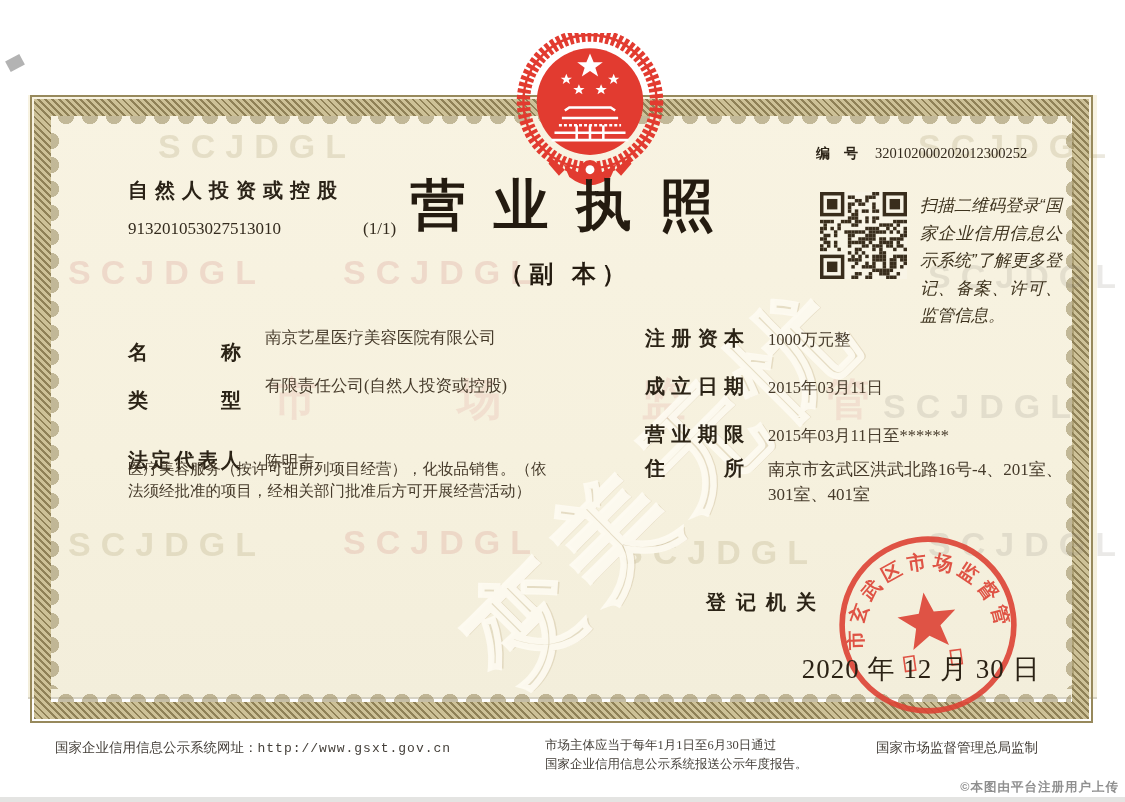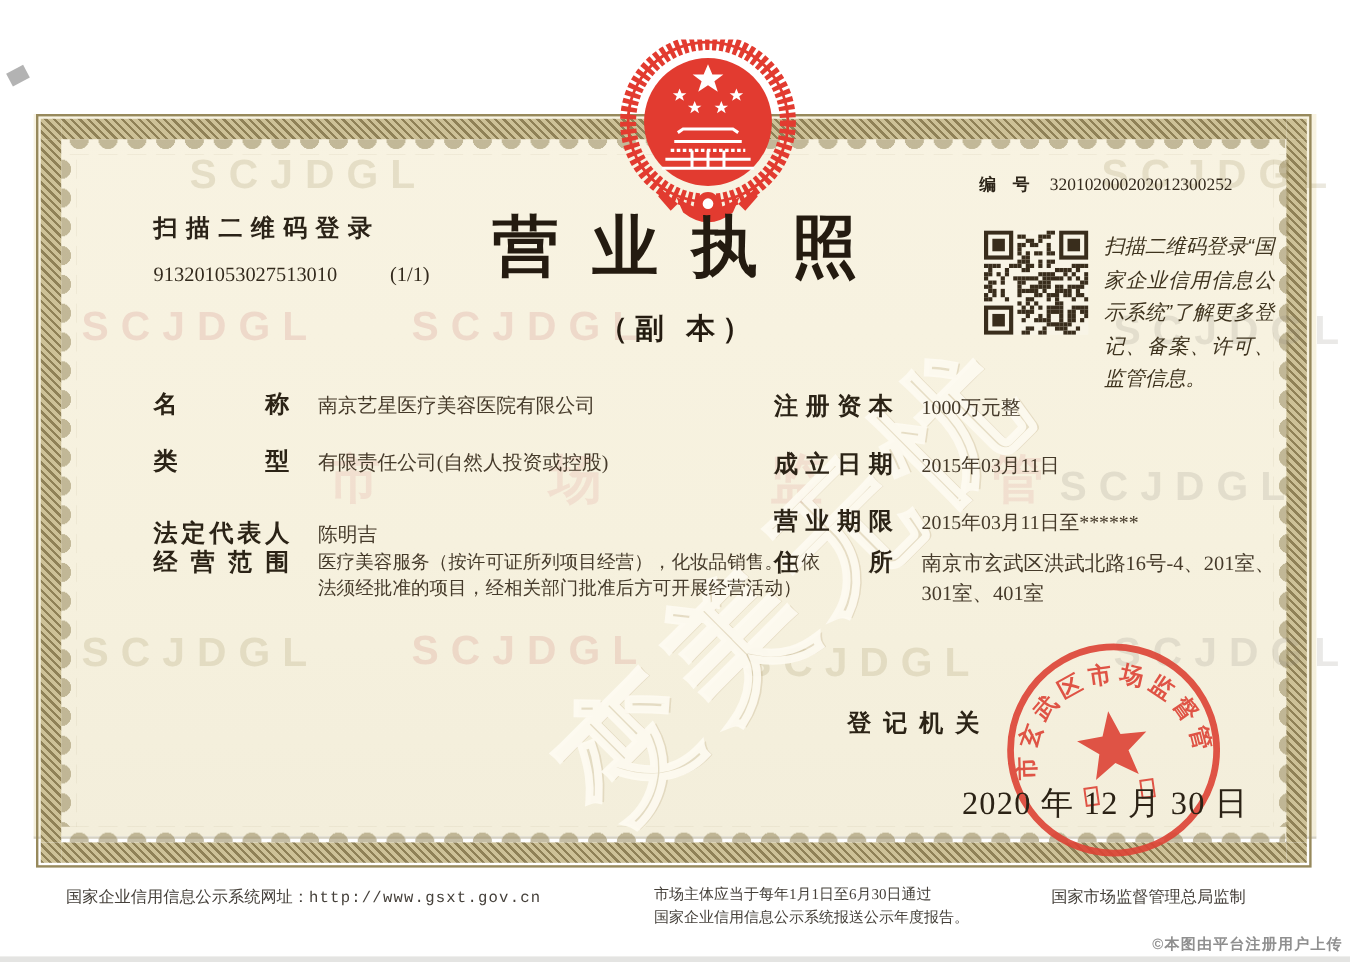--- a/index.html
+++ b/index.html
@@ -51,37 +51,37 @@
   
   .emblem { position:absolute; left:488px; top:-62px; width:148px; height:158px; }
 
   .serial-row { position:absolute; left:788px; top:50px; display:flex; gap:12px; align-items:baseline; }
   .serial-label { font-weight:bold; font-size:14px; letter-spacing:5px; color:#2c2418; }
   .serial-value { font-family:"Liberation Serif", serif; font-size:14.5px; color:#33291c; }
 
   .ucc { position:absolute; left:100px; top:82px; }
   .ucc-label { font-weight:bold; font-size:20px; letter-spacing:7px; color:#2a2217; }
   .ucc-code-row { margin-top:15px; font-family:"Liberation Serif", serif; font-size:17px; color:#332a1d; display:flex; }
-  .ucc-page { margin-left:44px; }
+  .ucc-page { margin-left:82px; }
 
   .doc-title { position:absolute; left:0; right:0; top:74px; text-align:center;
     font-size:55px; font-weight:900; letter-spacing:28px; text-indent:28px;
     color:#241b10; font-family:"Liberation Sans", sans-serif; }
   .doc-subtitle { position:absolute; left:0; right:0; top:163px; text-align:center;
     font-size:24px; font-weight:bold; letter-spacing:6px; text-indent:6px; color:#241b10; }
 
   .qr-block { position:absolute; left:792px; top:97px; display:flex; gap:13px; }
   .qr-code { width:87px; height:87px; background:#f8f4e6; }
   .qr-caption { width:142px; font-size:17px; line-height:1.62; color:#3e331e; text-align:justify;font-style:italic; }
 
   
   .frow { position:absolute; display:flex; }
   .flabel { display:inline-block; font-weight:bold; font-size:20px; color:#2b2316;
     text-align:justify; text-align-last:justify; flex:none; }
-  .flabel-l { width:113px; margin-right:24px; }
+  .flabel-l { width:113px; margin-right:24px;margin-top:16px; }
   .flabel-r { width:99px;  margin-right:24px; }
   .fvalue { font-family:"Liberation Serif", serif; font-size:16.5px; color:#453a2a;
     line-height:1.45; padding-top:3px; }
   .fv-l { width:430px; } .fv-r { width:312px; }
 
   .reg-label { position:absolute; left:678px; top:494px; font-weight:bold; font-size:20px;
     letter-spacing:10px; color:#2b2316; }
   .reg-date { position:absolute; left:768px; top:556px; width:250px; text-align:center;
     font-family:"Liberation Serif", serif; font-size:27px; color:#2b2215; letter-spacing:1px; }
 
@@ -154,21 +154,21 @@
     <path d="M24 84 L33 92 L29 96 L22 88 Z" fill="#e23b30"></path>
     <path d="M76 84 L67 92 L71 96 L78 88 Z" fill="#e23b30"></path>
   </svg>
 
   <div class="serial-row">
     <span class="serial-label">编 号</span>
     <span class="serial-value">320102000202012300252</span>
   </div>
 
   <div class="ucc">
-    <div class="ucc-label">扫描二维码登录</div>
+    <div class="ucc-label">自然人投资或控股</div>
     <div class="ucc-code-row">
       <span>913201053027513010</span>
       <span class="ucc-page">(1/1)</span>
     </div>
   </div>
 
   <div class="doc-title">营业执照</div>
   <div class="doc-subtitle">（副 本）</div>
 
   <div class="qr-block">
@@ -398,21 +398,20 @@
   </div>
   <div class="frow" style="left:100px; top:276px;">
     <span class="flabel flabel-l">类型</span>
     <span class="fvalue fv-l">有限责任公司(自然人投资或控股)</span>
   </div>
   <div class="frow" style="left:100px; top:336px;align-items:flex-end;">
     <span class="flabel flabel-l">法定代表人</span>
     <span class="fvalue fv-l">陈明吉</span>
   </div>
   <div class="frow" style="left:100px; top:360px;">
-    <span class="flabel flabel-l">经营范围</span>
     <span class="fvalue fv-l" style="font-size:15.5px;">医疗美容服务（按许可证所列项目经营），化妆品销售。（依法须经批准的项目，经相关部门批准后方可开展经营活动）</span>
   </div>
 
   <div class="frow" style="left:617px; top:230px;">
     <span class="flabel flabel-r">注册资本</span>
     <span class="fvalue fv-r">1000万元整</span>
   </div>
   <div class="frow" style="left:617px; top:278px;">
     <span class="flabel flabel-r">成立日期</span>
     <span class="fvalue fv-r">2015年03月11日</span>

